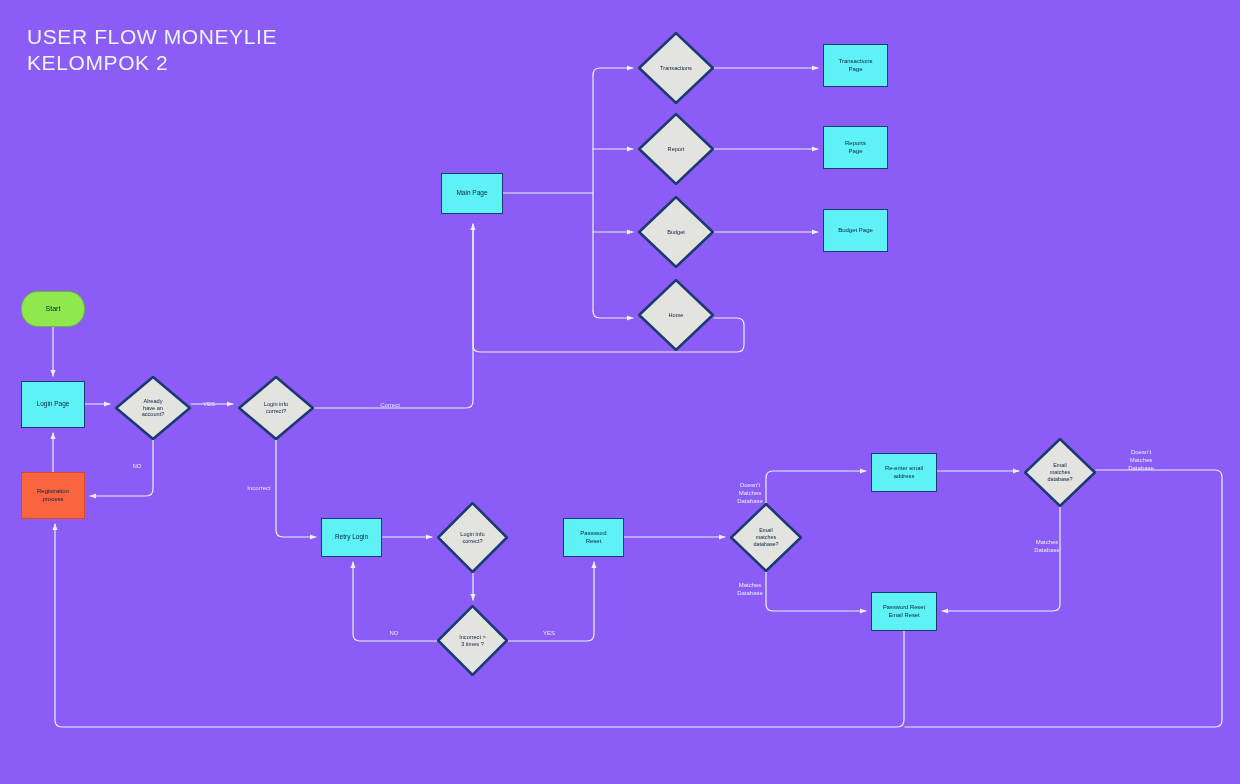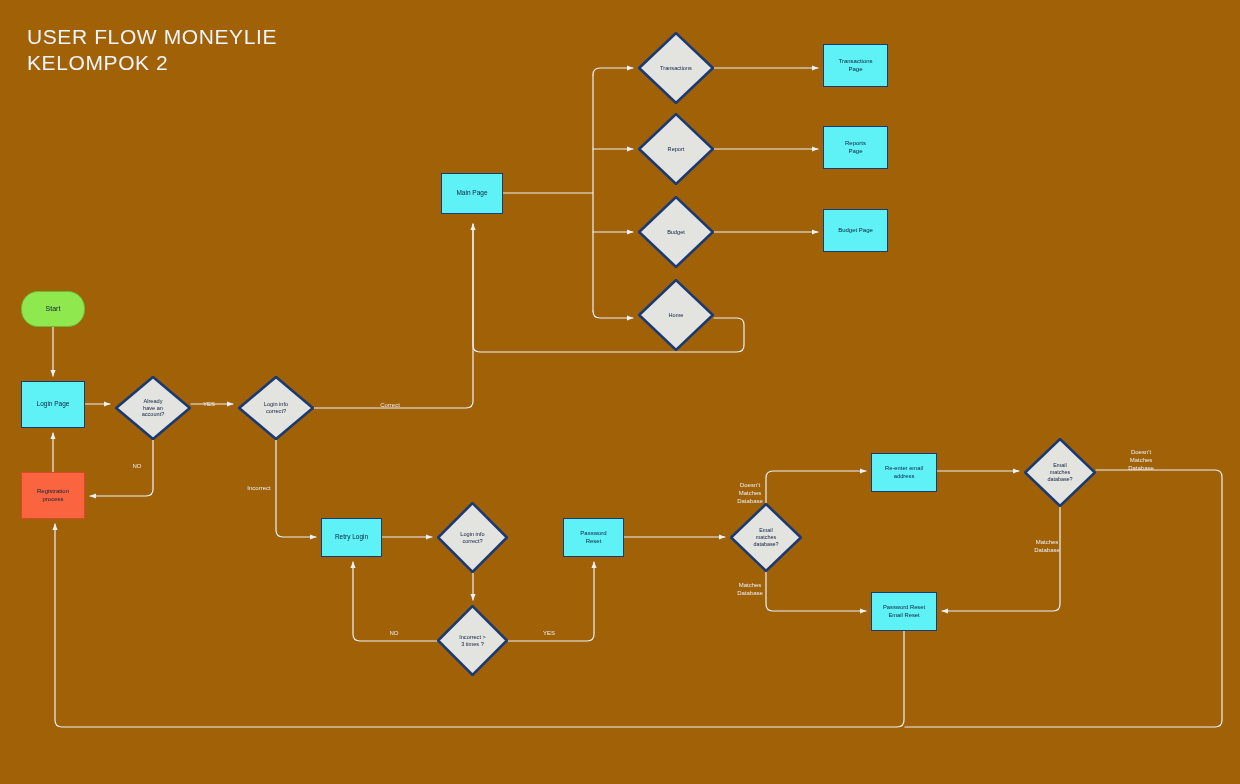--- a/index.html
+++ b/index.html
@@ -5,21 +5,21 @@
   * { box-sizing: border-box; }
   html, body {
     margin: 0; padding: 0;
     background: #3569be;
     font-family: "Liberation Sans", sans-serif;
   }
   #canvas {
     position: relative;
     width: 1240px;
     height: 784px;
-    background: #a16207;
+    background: #8b5cf6;
     overflow: hidden;
   }
   #wires {
     position: absolute;
     left: 0; top: 0;
     width: 1240px; height: 784px;
     pointer-events: none;
   }
   .title {
     position: absolute;

